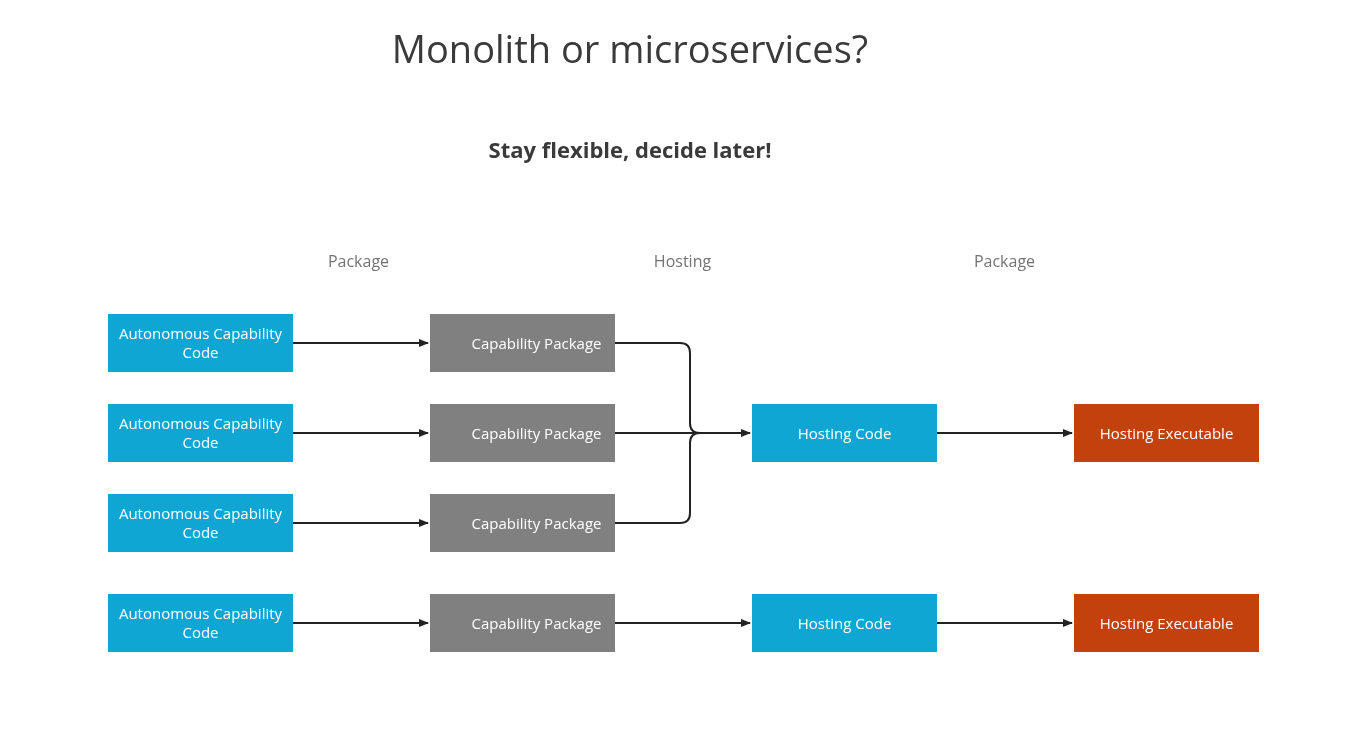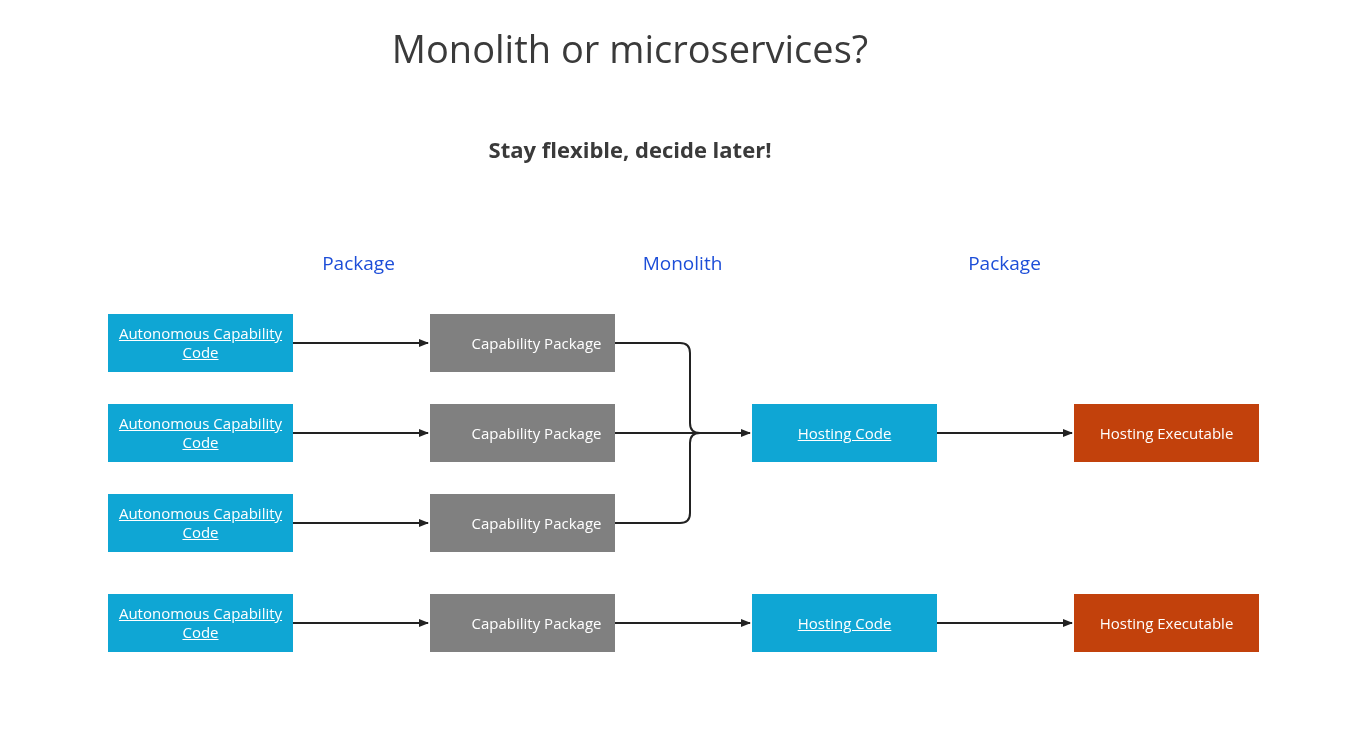--- a/index.html
+++ b/index.html
@@ -33,61 +33,61 @@
     left: 0;
     width: 100%;
     text-align: center;
     font-size: 22px;
     font-weight: 700;
     color: #3a3a3a;
     margin-top: 10px;
   }
   .col-label {
     position: absolute;
-    font-size: 19px;
-    color: #1d4ed8;
+    font-size: 16px;
+    color: #737373;
     text-align: center;
     width: 185px;
   }
   .box {
     position: absolute;
     width: 185px;
     height: 58px;
     display: flex;
     align-items: center;
     justify-content: center;
     text-align: center;
     color: #ffffff;
     font-size: 15px;
     line-height: 1.25;
     padding: 0 8px;
     box-sizing: border-box;
   }
-  .box.blue  { background: #0fa6d4; text-decoration: underline; }
+  .box.blue  { background: #0fa6d4; }
   .box.gray  { background: #808080; padding-left: 36px; }
   .box.green { background: #c2410c; }
   svg.arrows {
     position: absolute;
     top: 0;
     left: 0;
     width: 1362px;
     height: 734px;
     pointer-events: none;
   }
 </style>
 </head>
 <body>
 
 <div class="canvas">
 
   <div class="title">Monolith or microservices?</div>
   <div class="subtitle">Stay flexible, decide later!</div>
 
   <div class="col-label" style="left:266px; top:250px;">Package</div>
-  <div class="col-label" style="left:590px; top:250px;">Monolith</div>
+  <div class="col-label" style="left:590px; top:250px;">Hosting</div>
   <div class="col-label" style="left:912px; top:250px;">Package</div>
 
   <div class="box blue" style="left:108px; top:314px;">Autonomous Capability Code</div>
   <div class="box blue" style="left:108px; top:404px;">Autonomous Capability Code</div>
   <div class="box blue" style="left:108px; top:494px;">Autonomous Capability Code</div>
   <div class="box blue" style="left:108px; top:594px;">Autonomous Capability Code</div>
 
   <div class="box gray" style="left:430px; top:314px;">Capability Package</div>
   <div class="box gray" style="left:430px; top:404px;">Capability Package</div>
   <div class="box gray" style="left:430px; top:494px;">Capability Package</div>

